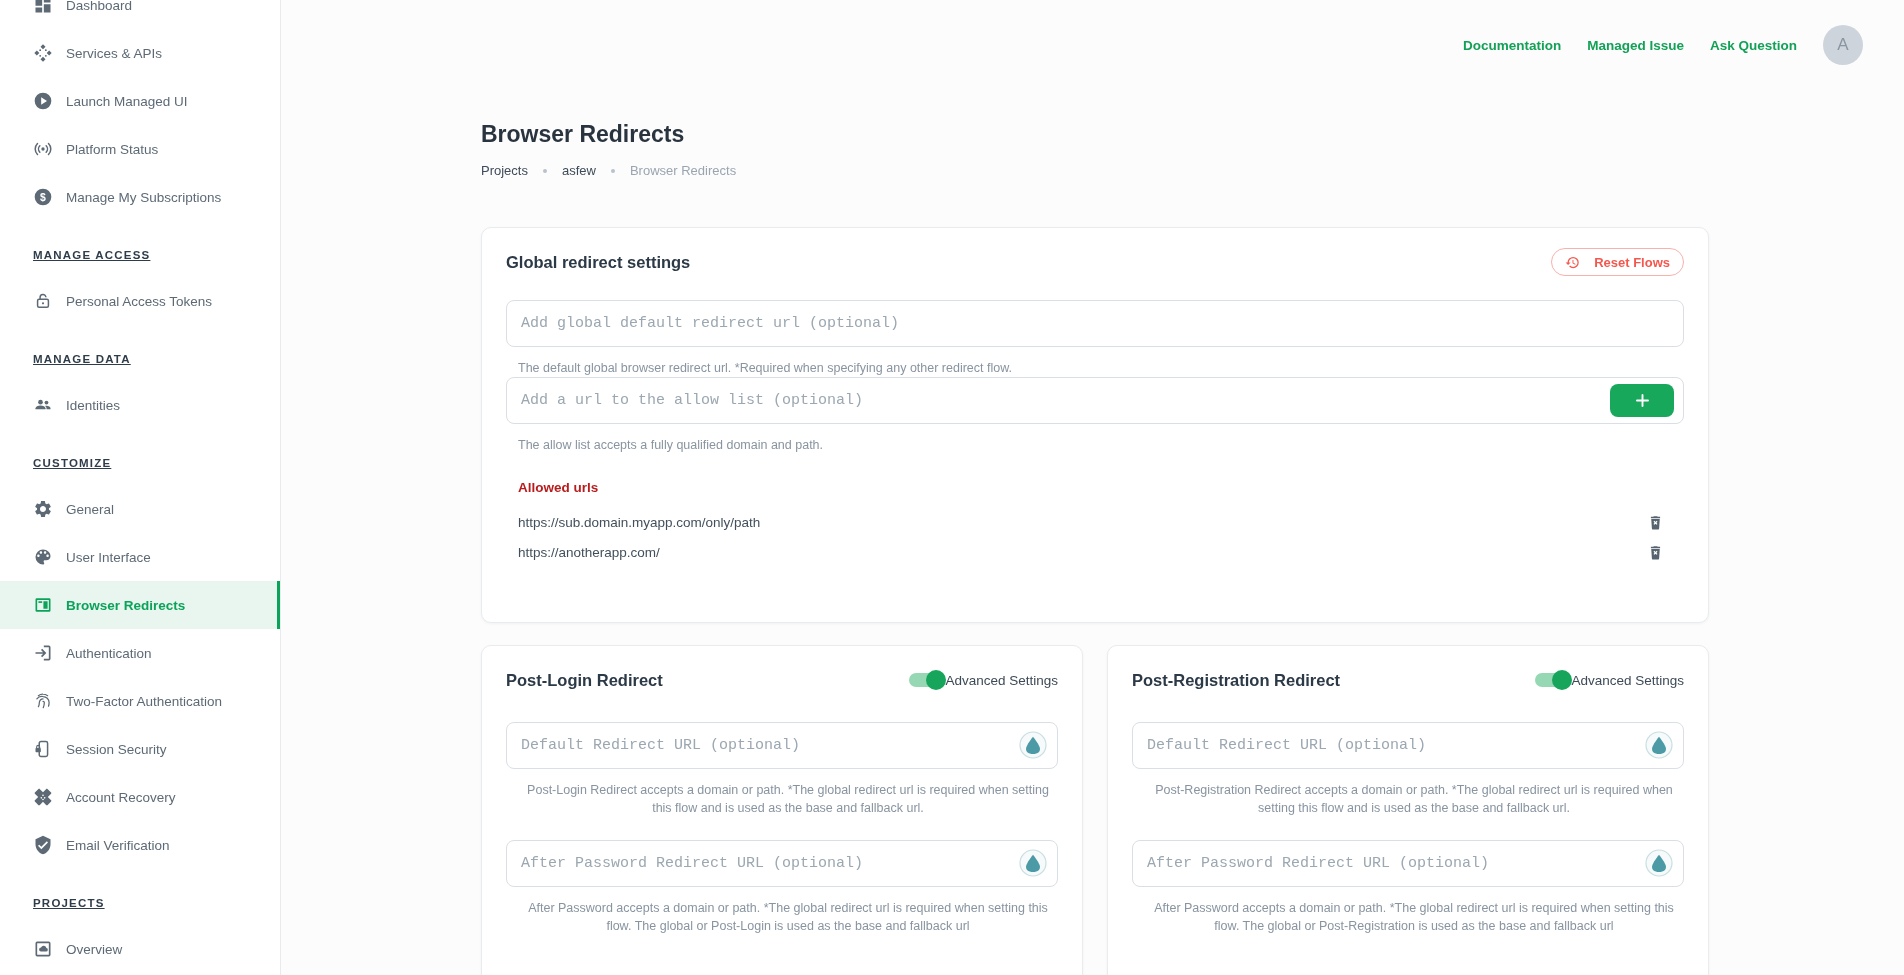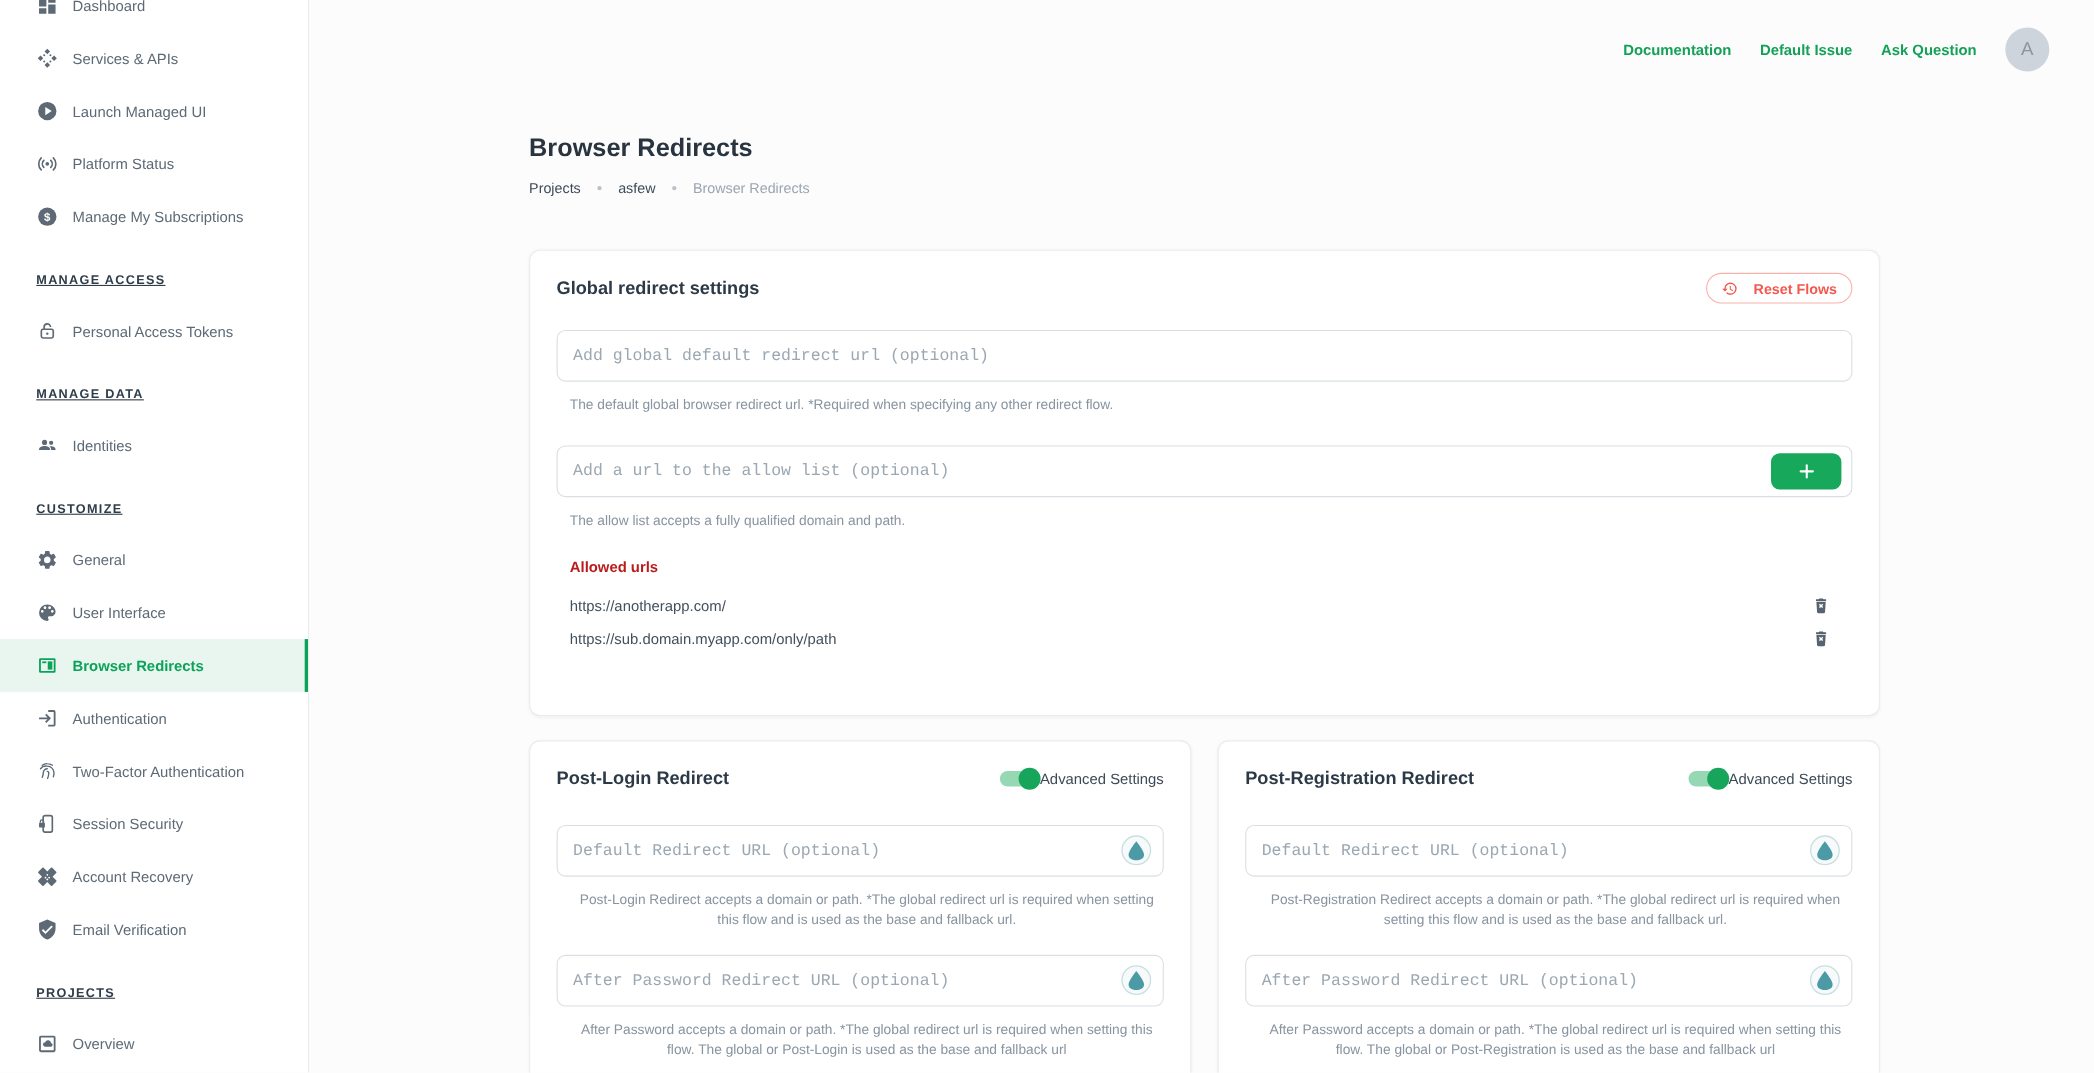--- a/index.html
+++ b/index.html
@@ -46,21 +46,21 @@
                border:1px solid #f9b1ac; border-radius:15px; background:#fff; color:#f4574d;
                font-size:13px; font-weight:bold; cursor:pointer; font-family:inherit; }
 
   .input-wrap { position:relative; }
   .text-input { width:100%; height:47px; border:1px solid #d9dfe4; border-radius:8px;
                 padding:0 14px; font-size:15px; font-family:Liberation Mono, monospace; color:#3c4a57;
                 background:#fff; outline:none; }
   .text-input::placeholder { color:#9ba7b1; }
   .help { margin:12px 0 0 12px; font-size:12.5px; color:#8894a0; line-height:1.45; }
   .mt-default { margin-top:24px; }
-  .mt-allow { margin-top:28px; }
+  .mt-allow { }
 
   .add-btn { position:absolute; right:10px; top:7px; width:64px; height:33px; border:none;
              border-radius:8px; background:#18a85b; cursor:pointer;
              display:flex; align-items:center; justify-content:center; padding:0; }
 
   .allowed-label { margin:26px 0 0 12px; font-size:13.5px; font-weight:bold; color:#b91c1c; }
   .url-list { margin-top:12px; }
   .url-row { margin-left:12px; margin-right:20px; height:30px; display:flex;
              align-items:center; justify-content:space-between; }
   .url-text { font-size:13.5px; color:#42505c; }
@@ -236,21 +236,21 @@
         </span>
         <span>Overview</span>
       </div>
     </div>
 </nav>
 
 <div class="main">
 
   <div class="top-links">
     <span class="top-link">Documentation</span>
-    <span class="top-link">Default Issue</span>
+    <span class="top-link">Managed Issue</span>
     <span class="top-link">Ask Question</span>
     <div class="avatar">A</div>
   </div>
 
   <div class="content">
     <h1 class="page-title">Browser Redirects</h1>
 
     <div class="breadcrumb">
       <span class="crumb">Projects</span>
       <span class="crumb-sep"></span>
@@ -284,40 +284,40 @@
             <svg width="19" height="19" viewBox="0 0 24 24" fill="none" stroke="#fff" stroke-width="2.4" stroke-linecap="round">
                 <path d="M12 5v14M5 12h14"></path>
               </svg>
           </span>
         </button>
       </div>
       <div class="help">The allow list accepts a fully qualified domain and path.</div>
 
       <div class="allowed-label">Allowed urls</div>
       <div class="url-list">
+          <div class="url-row">
+            <span class="url-text">https://sub.domain.myapp.com/only/path</span>
+            <button class="trash-btn">
+              <span style="display: flex;">
+                <svg width="17" height="19" viewBox="0 0 24 24" fill="currentColor">
+                  <path fill-rule="evenodd" d="M6 7h12l-.9 13.3A1.9 1.9 0 0 1 15.2 22H8.8a1.9 1.9 0 0 1-1.9-1.7zM9.2 11l1.3-1.3 1.5 1.5 1.5-1.5 1.3 1.3-1.5 1.5 1.5 1.5-1.3 1.3-1.5-1.5-1.5 1.5-1.3-1.3 1.5-1.5zM18.5 4h-3.2l-1.1-1H9.8L8.7 4H5.5v2h13z"></path>
+                </svg>
+              </span>
+            </button>
+          </div>
           <div class="url-row">
             <span class="url-text">https://anotherapp.com/</span>
             <button class="trash-btn">
               <span style="display: flex;">
                 <svg width="17" height="19" viewBox="0 0 24 24" fill="currentColor">
                   <path fill-rule="evenodd" d="M6 7h12l-.9 13.3A1.9 1.9 0 0 1 15.2 22H8.8a1.9 1.9 0 0 1-1.9-1.7zM9.2 11l1.3-1.3 1.5 1.5 1.5-1.5 1.3 1.3-1.5 1.5 1.5 1.5-1.3 1.3-1.5-1.5-1.5 1.5-1.3-1.3 1.5-1.5zM18.5 4h-3.2l-1.1-1H9.8L8.7 4H5.5v2h13z"></path>
                 </svg>
               </span>
             </button>
           </div>
-          <div class="url-row">
-            <span class="url-text">https://sub.domain.myapp.com/only/path</span>
-            <button class="trash-btn">
-              <span style="display: flex;">
-                <svg width="17" height="19" viewBox="0 0 24 24" fill="currentColor">
-                  <path fill-rule="evenodd" d="M6 7h12l-.9 13.3A1.9 1.9 0 0 1 15.2 22H8.8a1.9 1.9 0 0 1-1.9-1.7zM9.2 11l1.3-1.3 1.5 1.5 1.5-1.5 1.3 1.3-1.5 1.5 1.5 1.5-1.3 1.3-1.5-1.5-1.5 1.5-1.3-1.3 1.5-1.5zM18.5 4h-3.2l-1.1-1H9.8L8.7 4H5.5v2h13z"></path>
-                </svg>
-              </span>
-            </button>
-          </div>
         </div>
     </section>
 
     <div class="flows-row">
 
       <section class="card flow-card">
         <div class="flow-head">
           <span class="card-title">Post-Login Redirect</span>
           <div class="toggle-group">
             <div class="toggle">

